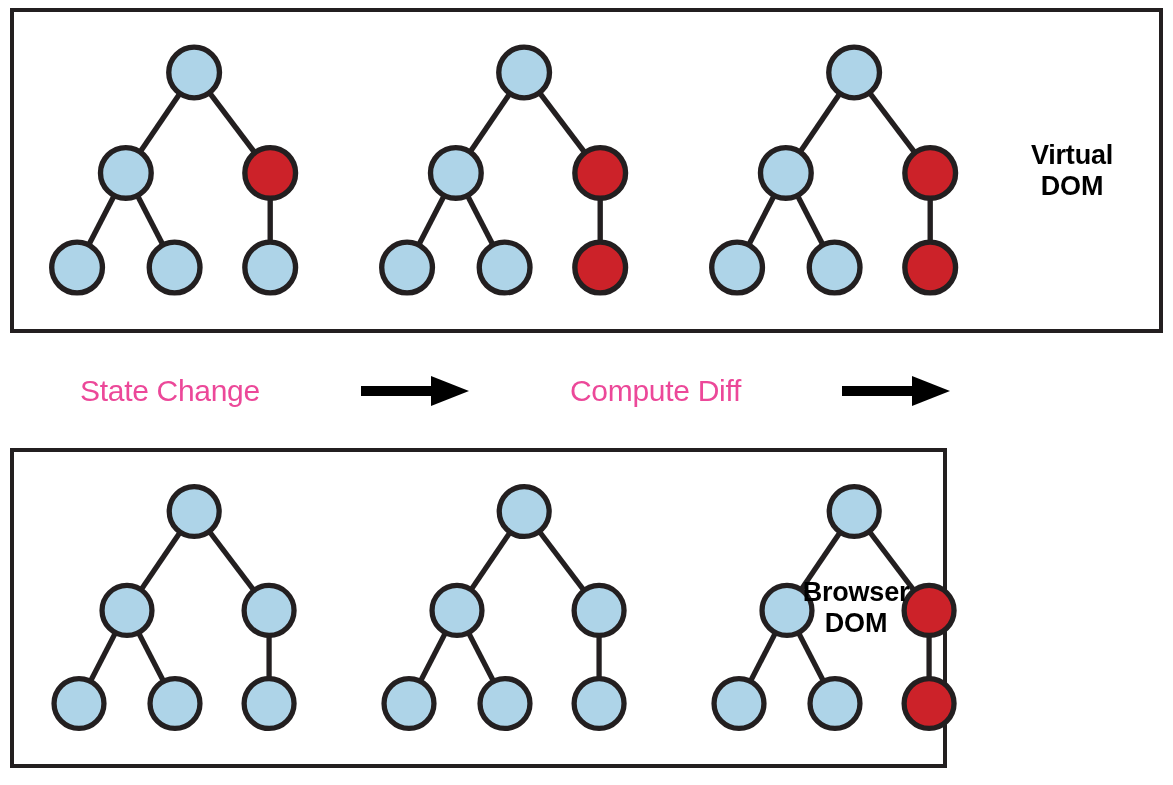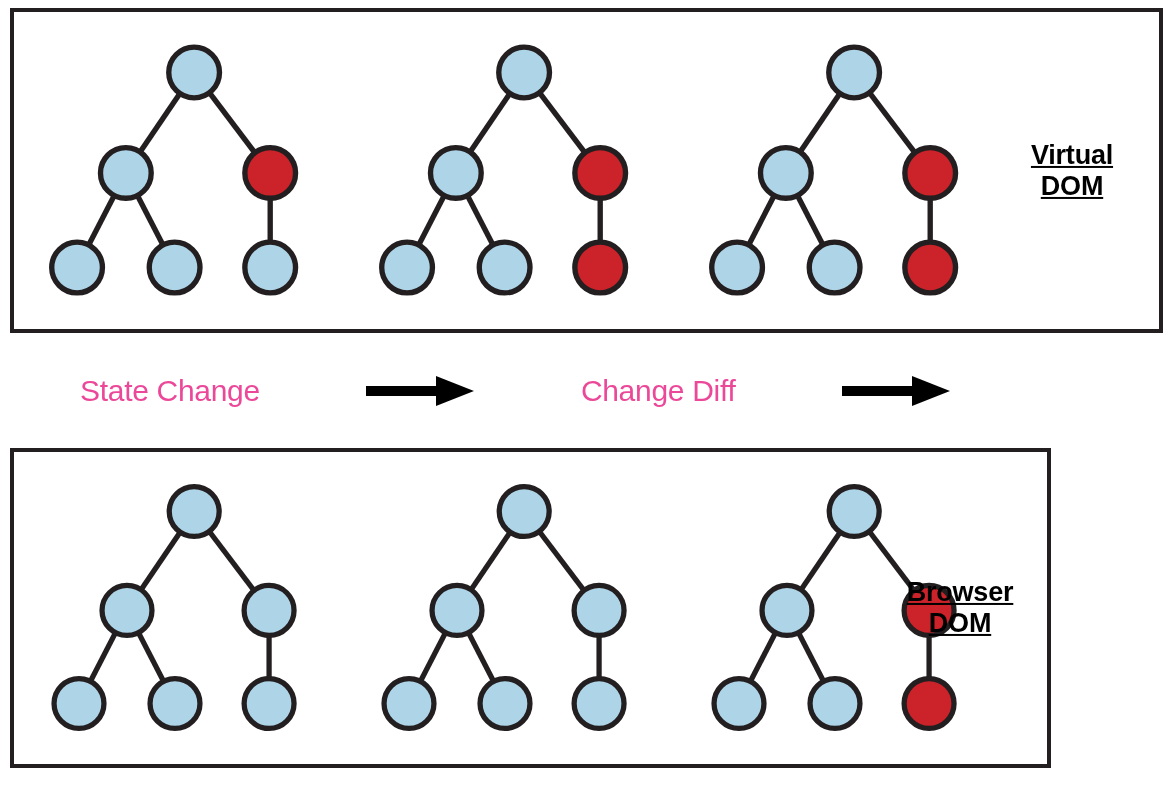--- a/index.html
+++ b/index.html
@@ -31,39 +31,39 @@
   }
   #panel-virtual-dom {
     left: 10px;
     top: 8px;
     width: 1153px;
     height: 325px;
   }
   #panel-browser-dom {
     left: 10px;
     top: 448px;
-    width: 1041px;
+    width: 937px;
     height: 320px;
   }
 
   
   .panel-label {
     position: absolute;
     right: 12px;
     top: 50%;
     transform: translateY(-50%);
     width: 150px;
     text-align: center;
     font-weight: bold;
     font-size: 27px;
     line-height: 1.15;
     color: #000000;
     letter-spacing: -0.2px;
   }
-  .panel-label .lbl-line { display: block; text-decoration: underline; }
+  .panel-label .lbl-line { display: block; }
 
   
   .trees {
     position: absolute;
     left: 0;
     top: 0;
     width: 1000px;
     height: 100%;
   }
   .tree-svg {
@@ -153,21 +153,21 @@
       <span class="lbl-line">DOM</span>
     </div>
   </div>
 
   <div id="flow-row">
     <span class="flow-step">State Change</span>
     <svg class="flow-arrow" width="108" height="34" viewBox="0 0 108 34">
       <rect x="0" y="12" width="78" height="10" fill="#000000"></rect>
       <polygon points="70,2 108,17 70,32" fill="#000000"></polygon>
     </svg>
-    <span class="flow-step">Change Diff</span>
+    <span class="flow-step">Compute Diff</span>
     <svg class="flow-arrow" width="108" height="34" viewBox="0 0 108 34">
       <rect x="0" y="12" width="78" height="10" fill="#000000"></rect>
       <polygon points="70,2 108,17 70,32" fill="#000000"></polygon>
     </svg>
   </div>
 
   <div class="panel" id="panel-browser-dom">
     <div class="trees">
         <svg class="tree-svg" viewBox="0 0 330 325" preserveAspectRatio="xMidYMid meet" style="left: 20px;">
           <line x1="160" y1="62" x2="90" y2="165" class="edge-line"></line>

